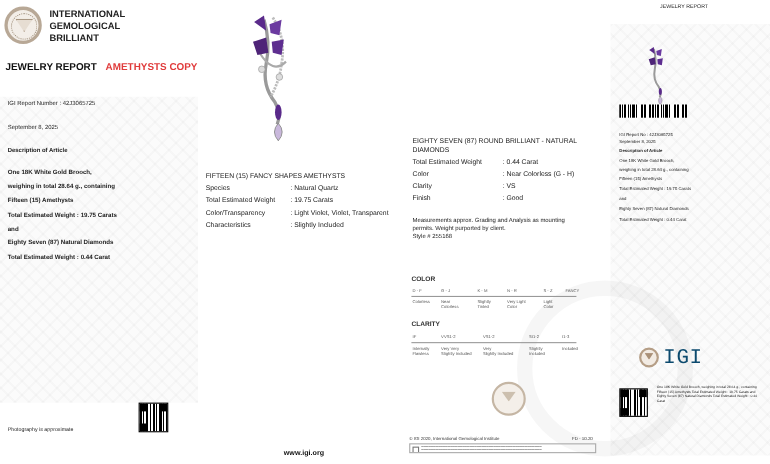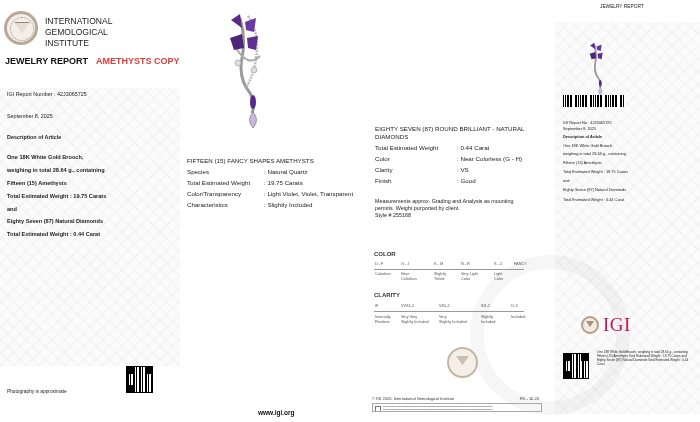--- a/index.html
+++ b/index.html
@@ -12,21 +12,21 @@
       repeating-linear-gradient(45deg, rgba(0,0,0,0.018) 0 2px, transparent 2px 9px),
       repeating-linear-gradient(-45deg, rgba(0,0,0,0.018) 0 2px, transparent 2px 9px);
   }
 
   
   #left-panel { position: absolute; left: 0; top: 88px; width: 180px; height: 278px; }
   .logo-block { position: absolute; left: 4px; top: 6px; display: flex; align-items: center; }
   .seal { width: 34px; height: 34px; border-radius: 50%; border: 3px solid #b8a896; background: #f3eee8; position: relative; }
   .seal::before { content: ""; position: absolute; left: 7px; top: 8px; width: 14px; height: 10px; border: 1.5px solid #9a8670; transform: rotate(0deg); clip-path: polygon(0 0,100% 0,50% 100%); background: #e6ddd2; }
   .seal::after { content: ""; position: absolute; left: 3px; top: 3px; width: 22px; height: 22px; border-radius: 50%; border: 1px dotted #a0907c; }
-  .org-name { margin-left: 7px; font-size: 8.5px; font-weight: normal; line-height: 11px; color: #222; margin-top: 10px; }
+  .org-name { margin-left: 7px; font-size: 8.5px; font-weight: bold; line-height: 11px; color: #222; }
   .report-title { position: absolute; left: 5px; top: 56px; font-size: 9px; font-weight: bold; color: #111; }
   .electronic { position: absolute; left: 96px; top: 56px; font-size: 9px; font-weight: bold; color: #e03b3b; }
 
   .lp-line { position: absolute; left: 7px; font-size: 5.6px; font-weight: bold; color: #222; white-space: nowrap; }
   .lp-line.norm { font-weight: normal; }
   .photo-note { position: absolute; left: 7px; top: 389px; font-size: 4.8px; color: #222; }
   .qr { position: absolute; background:
       linear-gradient(#000,#000) 0 0/7px 7px no-repeat,
       linear-gradient(#000,#000) 100% 0/7px 7px no-repeat,
       linear-gradient(#000,#000) 0 100%/7px 7px no-repeat,
@@ -56,36 +56,36 @@
   
   #right-panel { position: absolute; left: 555px; top: 22px; width: 145px; height: 392px; }
   .rp-title { position: absolute; left: 600px; top: 4px; font-size: 4.8px; color: #222; }
   .rp-line { position: absolute; left: 563px; font-size: 3.9px; color: #222; white-space: nowrap; }
   .rp-line.bold { font-weight: bold; }
   .barcode { position: absolute; left: 563px; top: 95px; width: 62px; height: 12px;
     background: repeating-linear-gradient(90deg,#000 0 1.5px,#fff 1.5px 2.5px,#000 2.5px 3px,#fff 3px 4.5px,#000 4.5px 6.5px,#fff 6.5px 7.5px); }
   .igi-logo { position: absolute; left: 581px; top: 314px; display: flex; align-items: center; }
   .igi-seal { width: 18px; height: 18px; border-radius: 50%; border: 2px solid #b59e86; background: #f2ebe3; position: relative; }
   .igi-seal::after { content:""; position:absolute; left:3px; top:3px; width:8px; height:6px; background:#a99077; clip-path: polygon(0 0,100% 0,50% 100%); }
-  .igi-text { margin-left: 4px; font-size: 19px; color: #be185d; letter-spacing: 0.5px; font-family: Liberation Serif, serif; }
+  .igi-text { margin-left: 4px; font-size: 19px; color: #0c4a6e; letter-spacing: 0.5px; font-family: Liberation Mono, monospace; }
   .rp-summary { position: absolute; left: 597px; top: 351px; width: 96px; font-size: 3.1px; line-height: 3.9px; color: #222; }
 </style>
 </head>
 <body>
 
 <div id="left-panel" class="pattern"></div>
 <div id="right-panel" class="pattern"></div>
 <div class="wm-big"></div>
 
 <div class="logo-block">
   <div class="seal"></div>
   <div class="org-name">
     <div>INTERNATIONAL</div>
     <div>GEMOLOGICAL</div>
-    <div>INSTITUTE</div>
+    <div>BRILLIANT</div>
   </div>
 </div>
 <div class="report-title">JEWELRY REPORT</div>
 <div class="electronic">AMETHYSTS COPY</div>
 
 <div class="lp-line norm" style="top:91px;font-size:5.4px">IGI Report Number : 42J3065725</div>
 <div class="lp-line norm" style="top:113px;font-size:5.4px">September 8, 2025</div>
 <div class="lp-line" style="top:134px;font-size:5.4px">Description of Article</div>
 <div class="lp-line" style="top:154px">One 18K White Gold Brooch,</div>
 <div class="lp-line" style="top:167px">weighing in total 28.64 g., containing</div>

